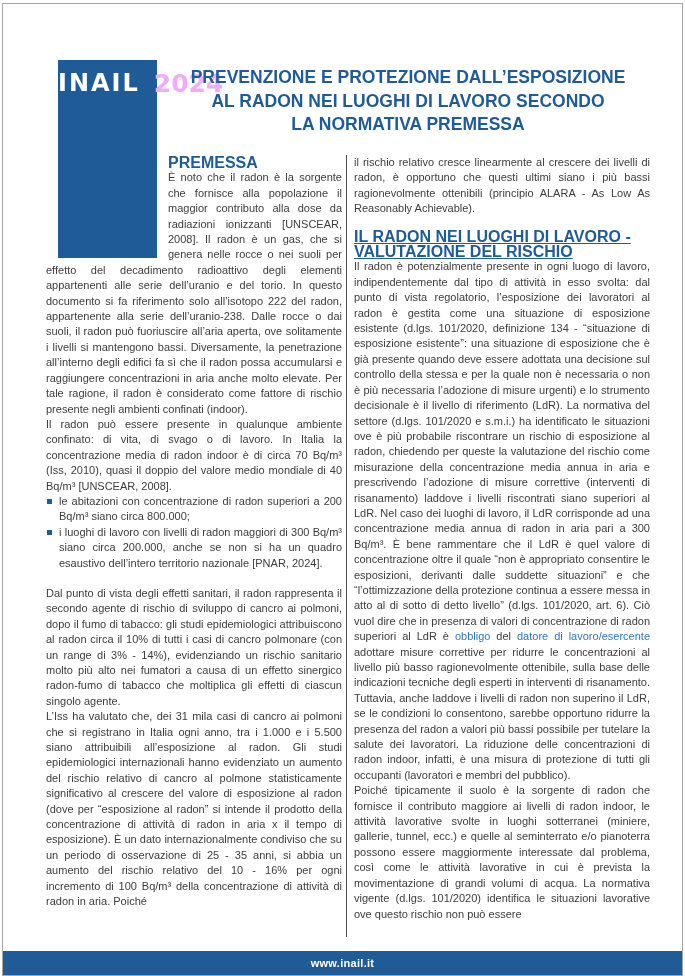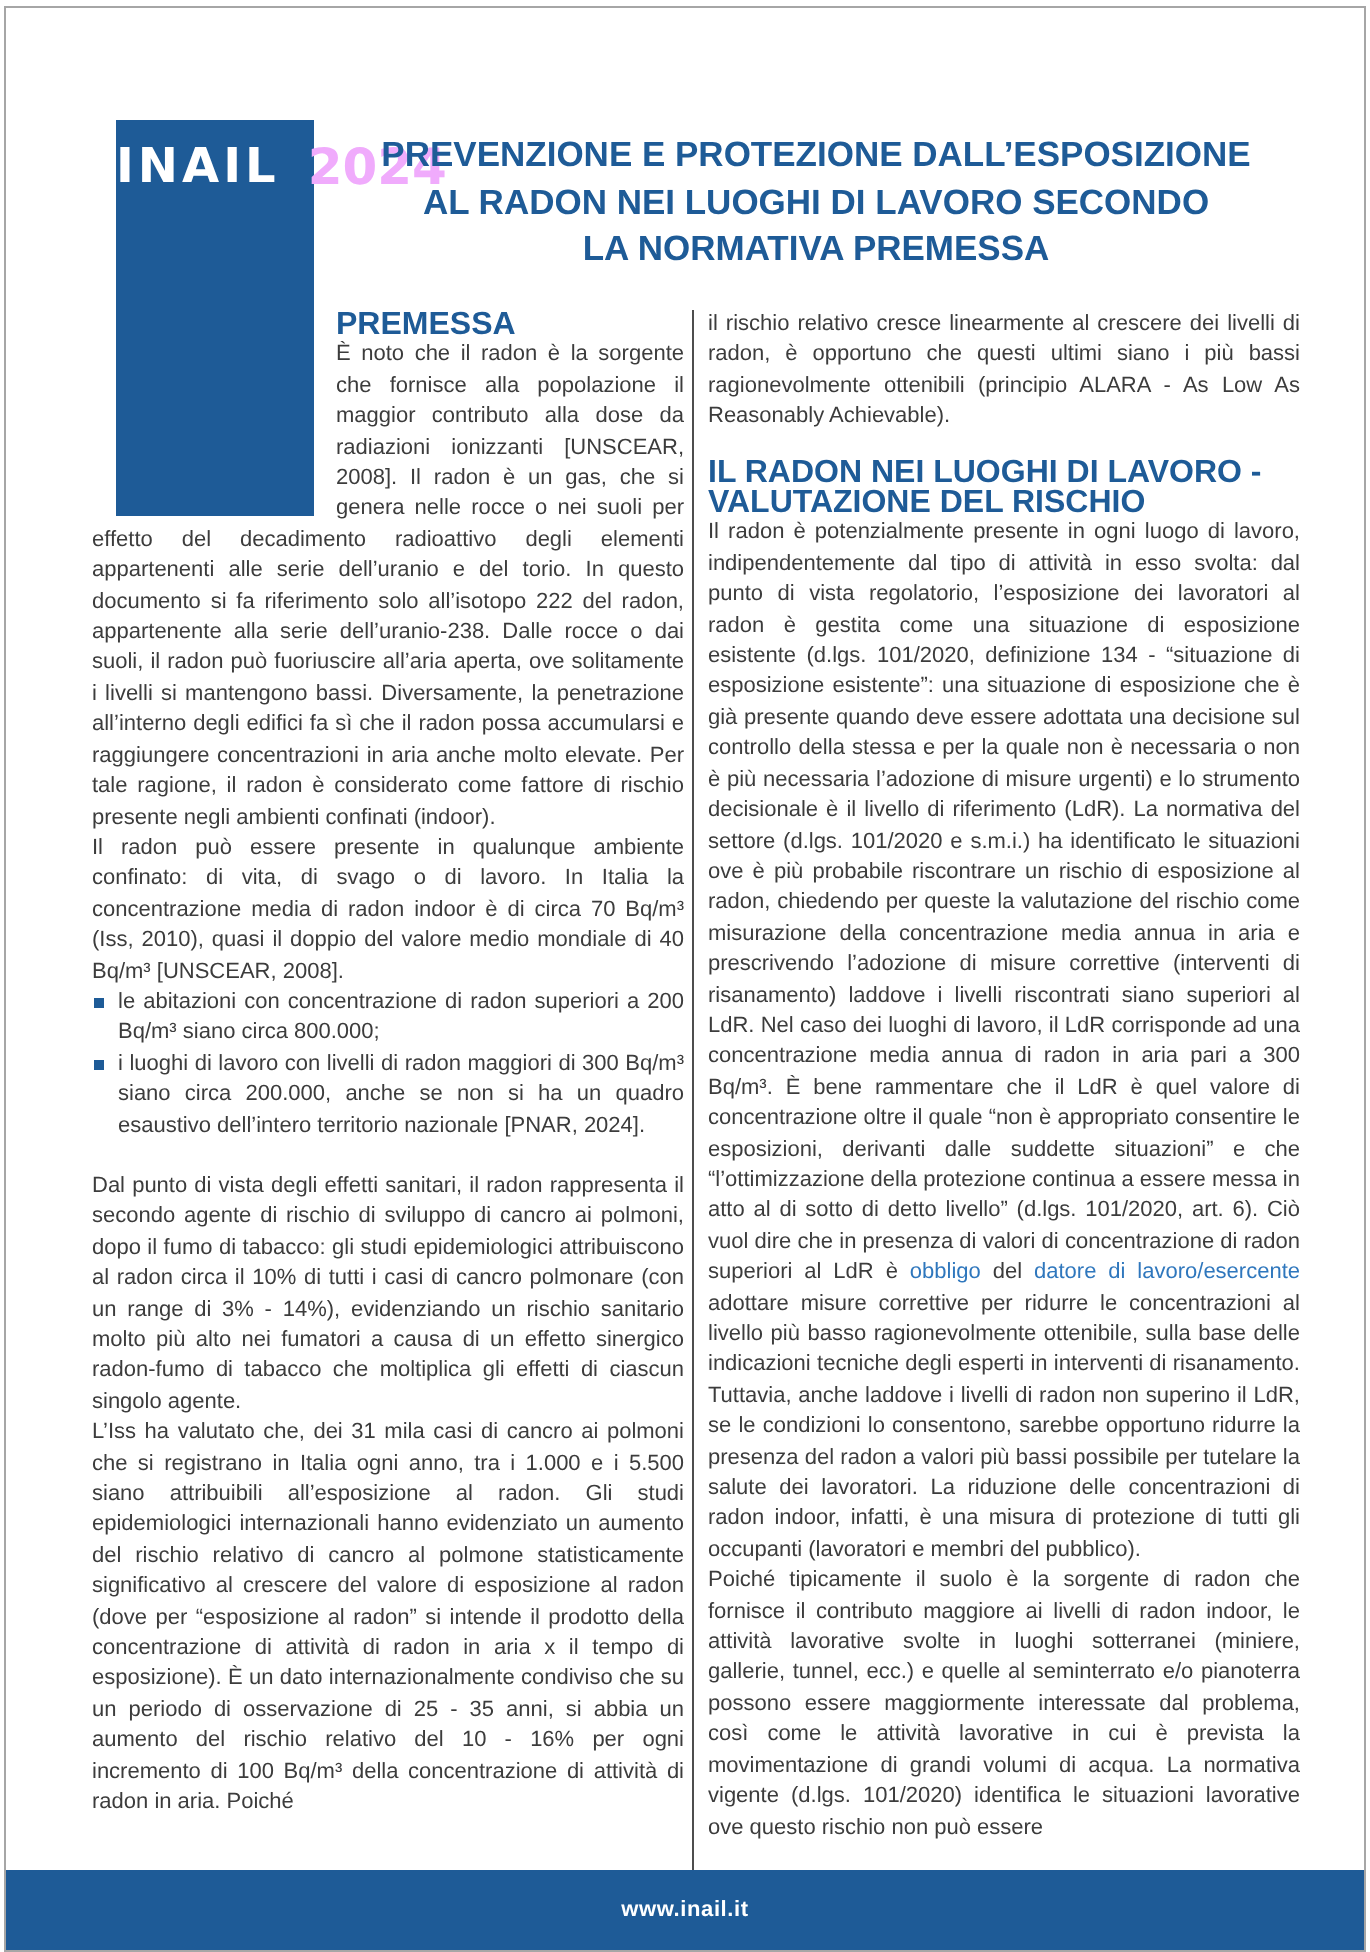--- a/index.html
+++ b/index.html
@@ -42,32 +42,32 @@
   }
   .col{width:296px;font-size:11px;line-height:15.4px;text-align:justify;}
   .col.left{margin-right:12px;}
   .col p{margin:0;}
   .box-spacer{float:left;width:122px;height:103px;}
   .sec-heading{
     margin:0;color:var(--accent);font-weight:bold;font-size:16px;line-height:15.4px;
     text-align:left;
   }
   .mt-gap{margin-top:15px !important;}
-  .mt-head{margin-top:12px;}
+  .mt-head{margin-top:12px;text-decoration:underline;}
   ul.bullets{margin:0;padding:0;list-style:none;}
   ul.bullets li{position:relative;padding-left:13px;margin:0;}
   .sq{
     position:absolute;left:1px;top:5px;width:5px;height:5px;background:var(--accent);
   }
   .doclink{color:var(--link);}
   .divider{
     position:absolute;left:343px;top:151px;width:1px;height:782px;background:var(--divider);
   }
   .footer-bar{
-    position:absolute;left:0;right:0;bottom:0;height:40px;background:var(--accent);
+    position:absolute;left:0;right:0;bottom:0;height:24px;background:var(--accent);
     display:flex;align-items:center;justify-content:center;
   }
   .footer-bar span{
     color:#ffffff;font-weight:bold;font-size:11px;letter-spacing:0.3px;
   }
 </style>
 </head>
 <body>
 
 <div class="page">

